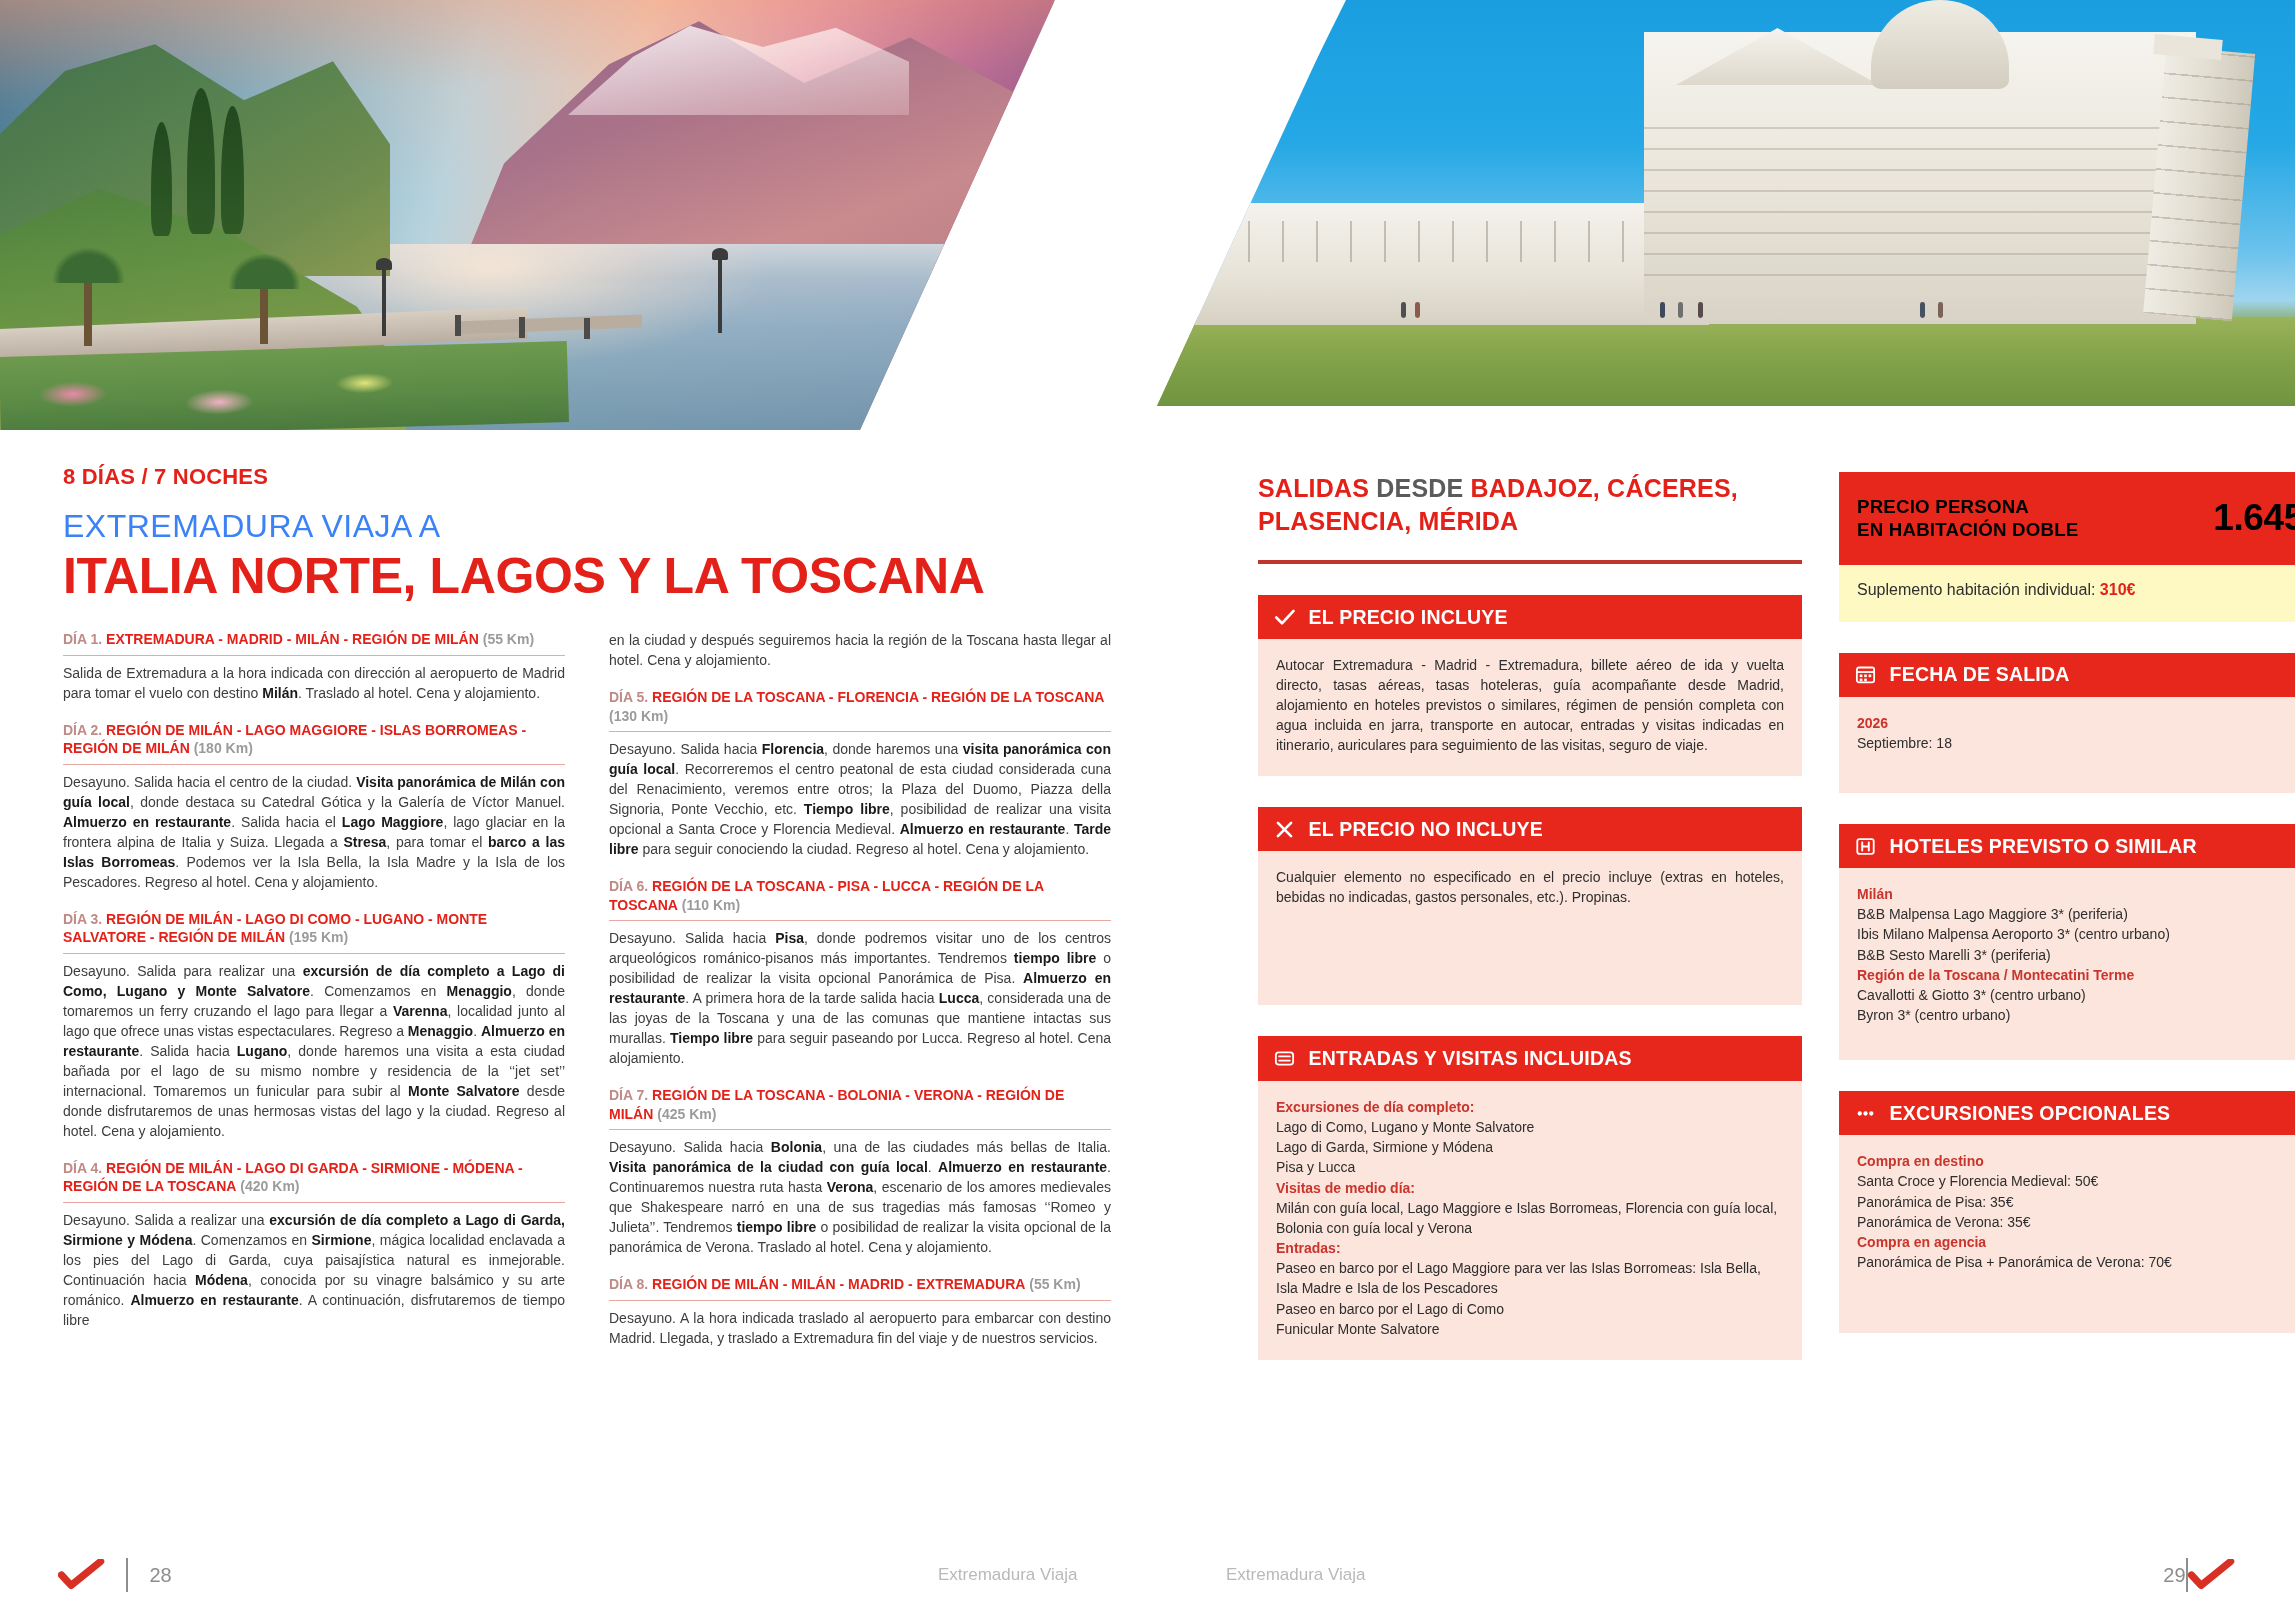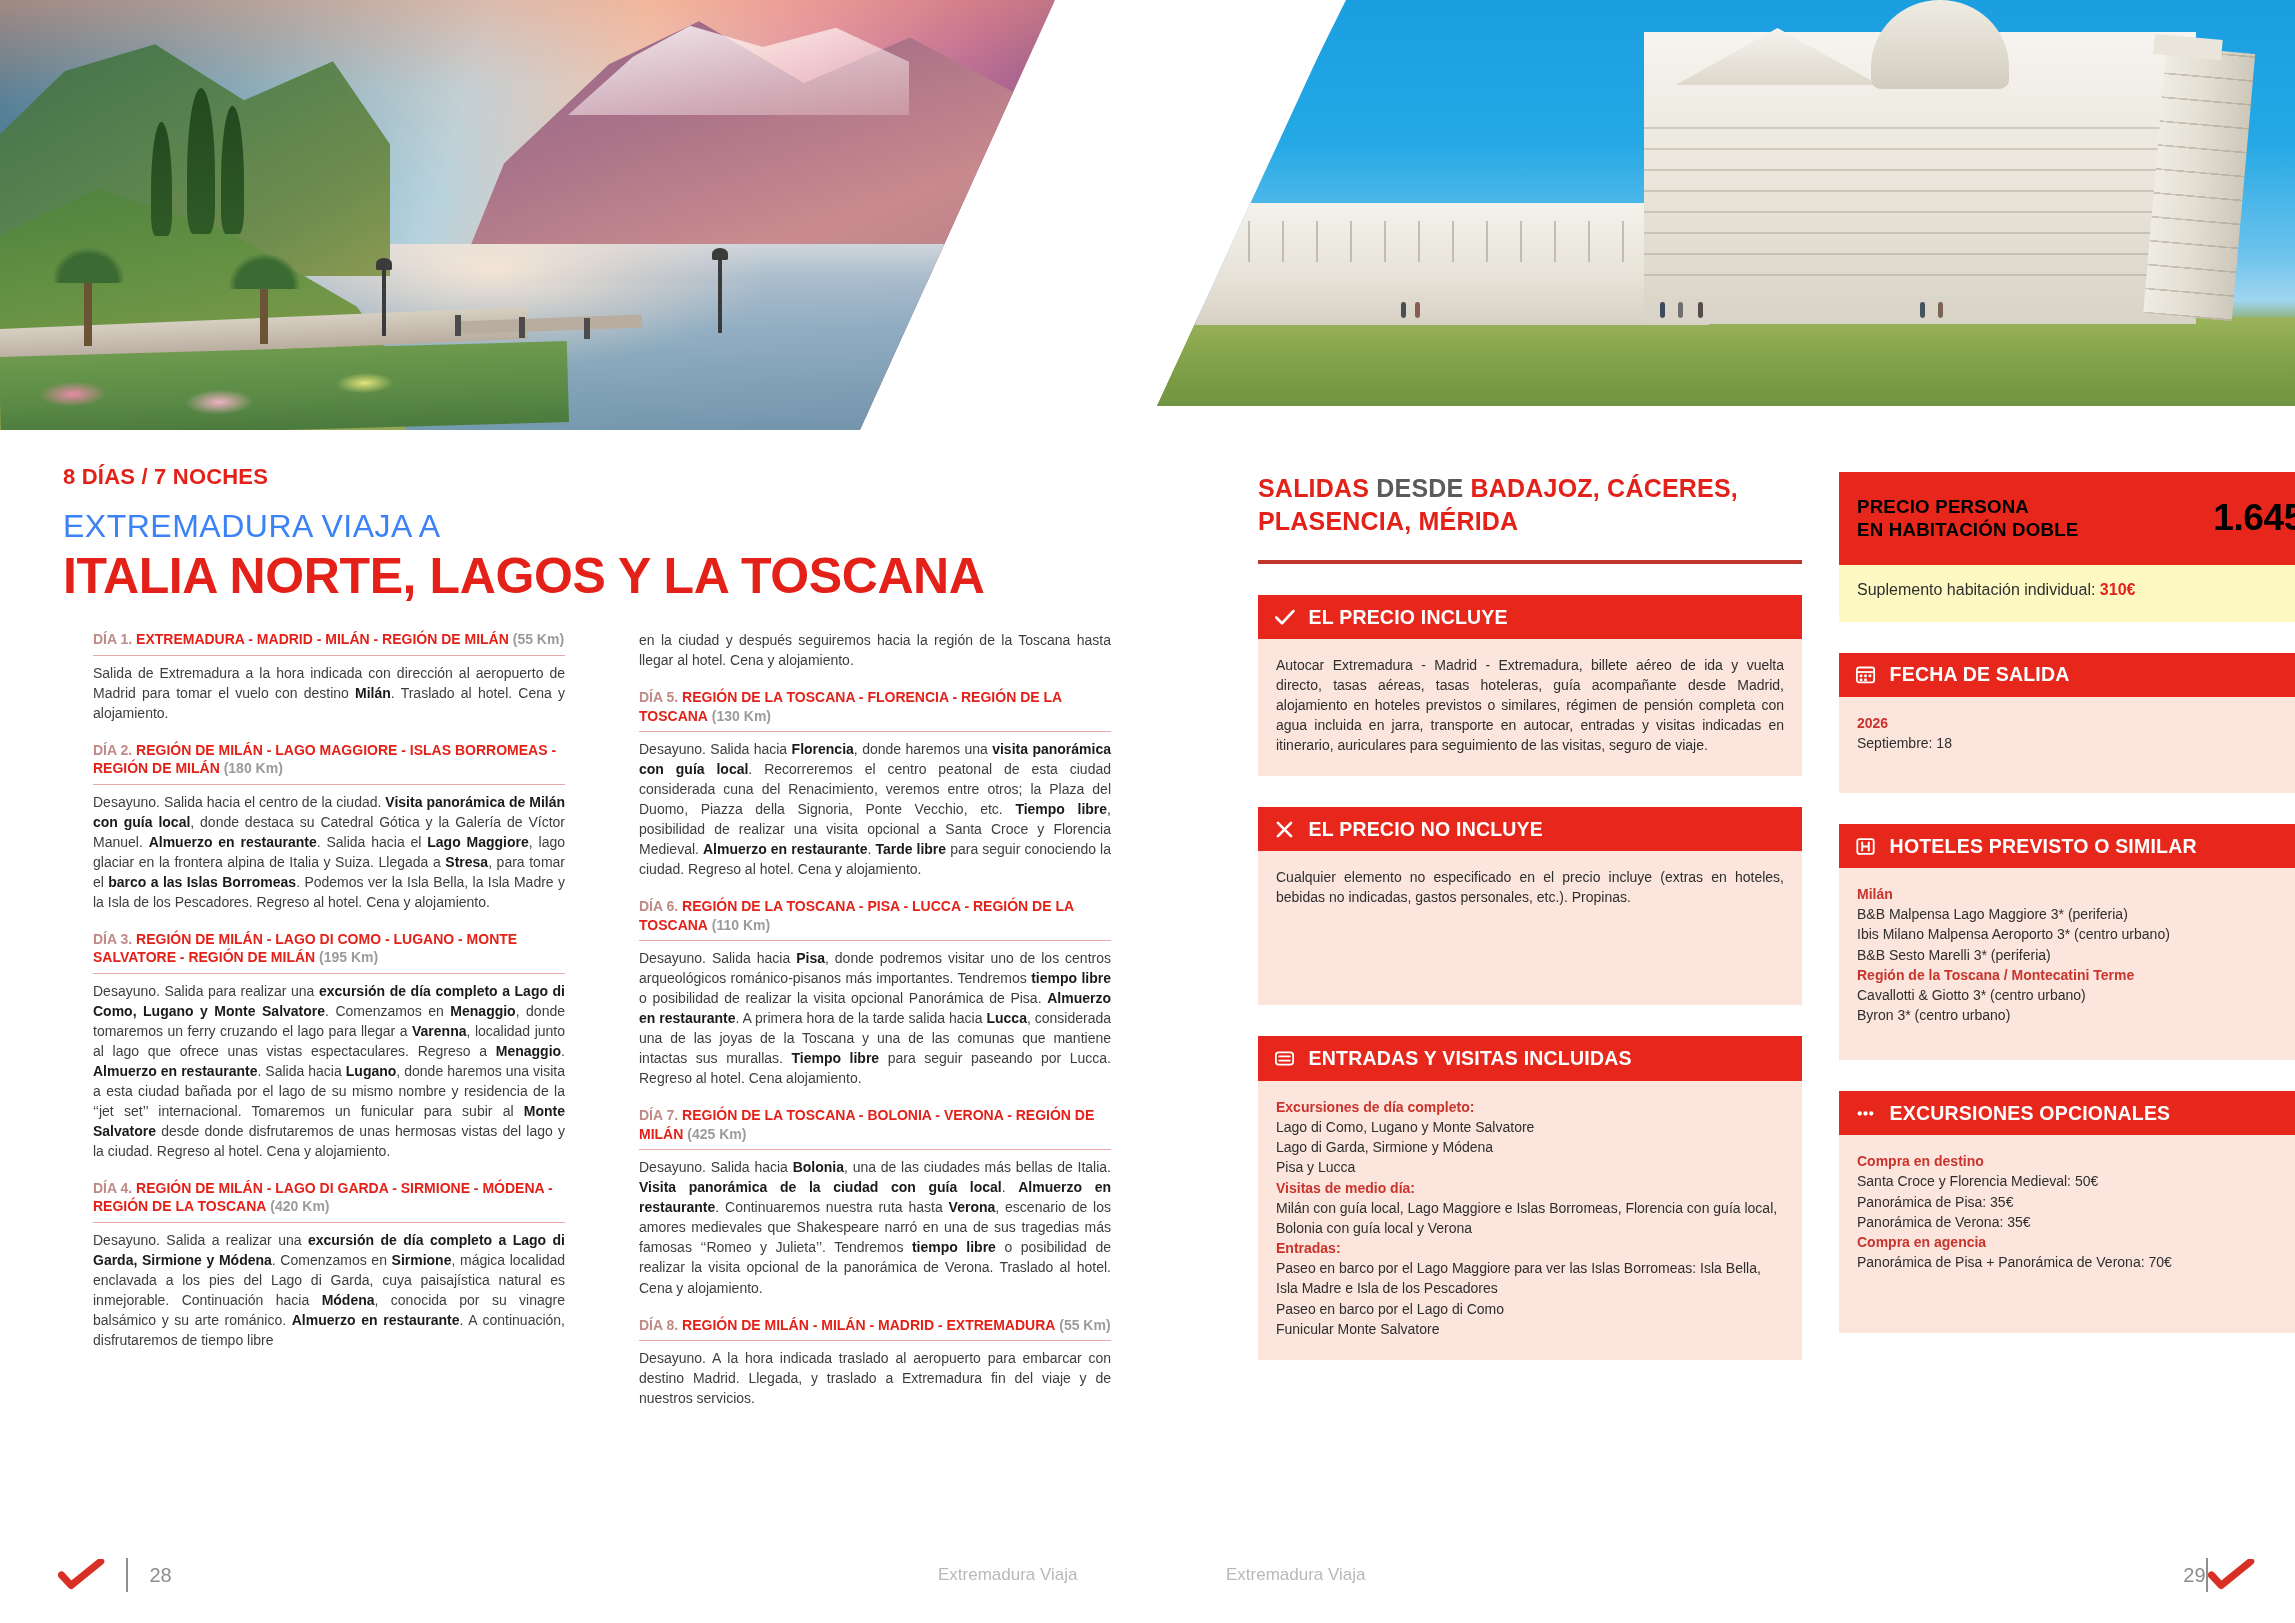--- a/index.html
+++ b/index.html
@@ -138,21 +138,21 @@
     font-family: "Liberation Sans", sans-serif; font-weight:400;
   }
   .maintitle {
     margin-top:4.9px; color:#E32119; font-weight:bold; font-size:50px;
     letter-spacing:-0.4px; line-height:1.05;
   }
 
   .itinerary { margin-top:28px; display:flex; gap:44px; }
   .itin-col { width:502px; }
 
-  .day { margin-bottom:18px;margin-left:30px; }
+  .day { margin-bottom:18px; }
   .day-head {
     font-size:14px; line-height:1.32; padding-bottom:5.7px;
     border-bottom:1.6px solid #E8A9A4; margin-bottom:7.3px;
   }
   .day-num { color:#C08A86; font-weight:bold; }
   .day-route { color:#E32119; font-weight:bold; }
   .day-km { color:#9b9b9b; font-weight:bold; }
   .day-body {
     font-size:14px; line-height:1.43; color:#3d3d3d; text-align:justify;
   }
@@ -197,21 +197,21 @@
   .price-body {
     background:#fef9c3; padding:16px 18px 23px 18px; font-size:16px; color:#2e2e2e;
   }
   .price-body .sup { color:#E32119; font-weight:bold; }
 
   .kv-line { font-size:14px; line-height:1.45; color:#2e2e2e; }
 
   
   .footer { position:absolute; left:0; top:1558px; width:2295px; height:65px; }
   .f-left { position:absolute; left:58px; top:0; display:flex; align-items:center; gap:21px; }
-  .f-right { position:absolute; right:40px; top:0; display:flex; align-items:center; }
+  .f-right { position:absolute; right:60px; top:0; display:flex; align-items:center; }
   .f-divider { width:2.4px; height:34px; background:#8d8d8d; }
   .f-page { font-size:20px; color:#8d8d8d; }
   .f-brand { position:absolute; top:6.5px; font-size:17px; color:#b9b9b9; }
   .f-brand.l { left:938px; }
   .f-brand.r { left:1226px; }
   .logo-check { width:47px; height:32px; }
 </style>
 </head>
 <body>
 

